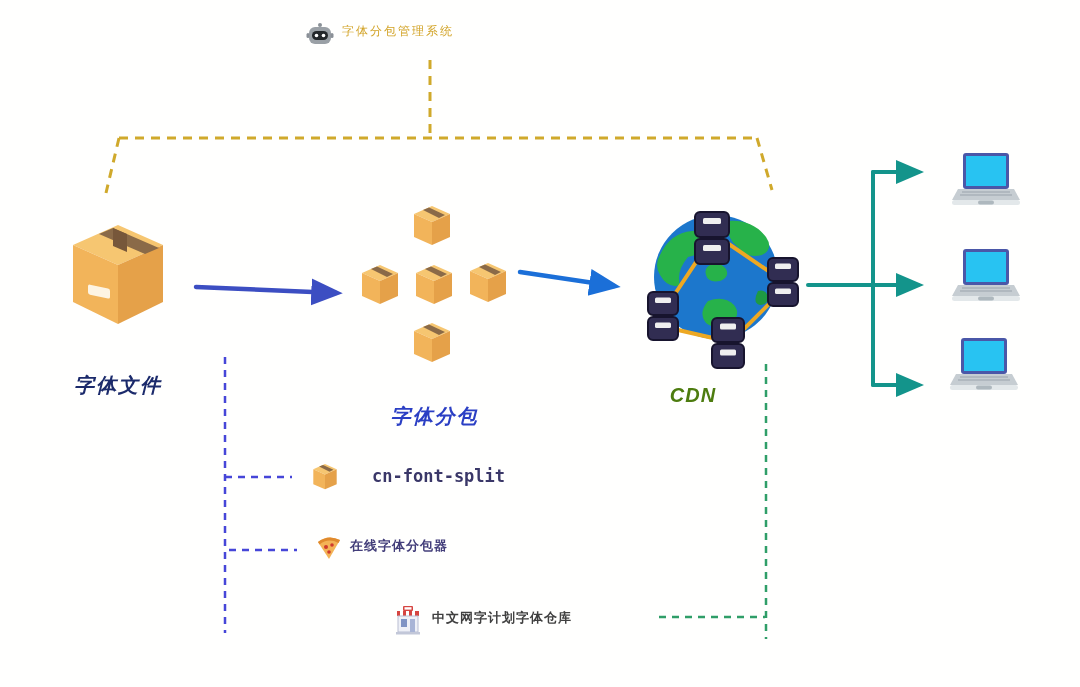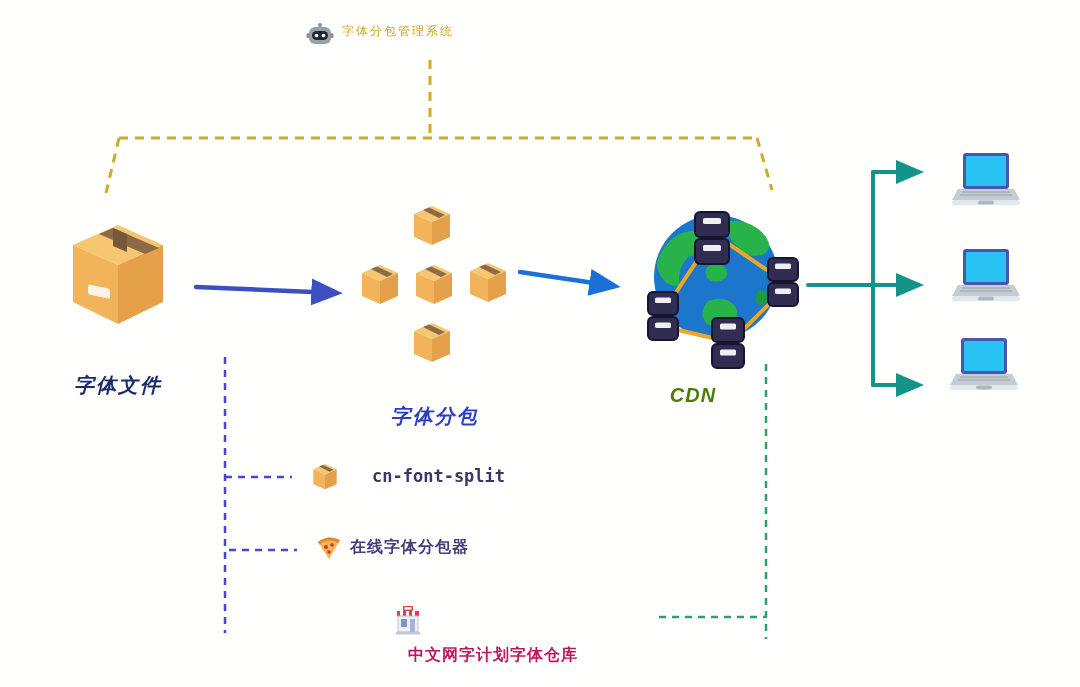--- a/index.html
+++ b/index.html
@@ -15,25 +15,25 @@
     letter-spacing:2px;
     font-style:italic;
   }
   #label-font-file{left:48px;top:372px;width:140px;color:#1b2a6b;}
   #label-font-subsets{left:372px;top:380px;width:125px;color:#2b3fc4;margin-top:23px;}
   #label-cdn{left:648px;top:384px;width:90px;color:#4d7c0f;letter-spacing:1px;}
   #title-text{
     position:absolute;left:342px;top:23px;color:#d2a326;font-size:12px;
     font-weight:400;letter-spacing:2px;
   }
-  .annot-text{position:absolute;font-size:16px;font-weight:600;letter-spacing:1px;}
+  .annot-text{position:absolute;font-size:13px;font-weight:600;letter-spacing:1px;}
   #annot-cnfontsplit{left:352px;top:466px;color:#3a3768;
     font-family:"DejaVu Sans Mono",monospace;font-size:17px;letter-spacing:0;margin-left:20px;}
   #annot-online{left:350px;top:537px;color:#433e7a;}
-  #annot-repo{left:408px;top:609px;color:#be185d;margin-top:36px;}
+  #annot-repo{left:432px;top:609px;color:#404040;}
   
   #icon-robot{left:306px;top:22px;}
   #icon-bigbox{left:68px;top:222px;}
   #box-1{left:412px;top:205px;} #box-2{left:360px;top:264px;}
   #box-3{left:414px;top:264px;} #box-4{left:468px;top:262px;}
   #box-5{left:412px;top:322px;}
   #icon-globe{left:640px;top:205px;}
   #laptop-1{left:948px;top:150px;} #laptop-2{left:948px;top:246px;}
   #laptop-3{left:946px;top:335px;}
   #icon-pkg-small{left:312px;top:463px;}

